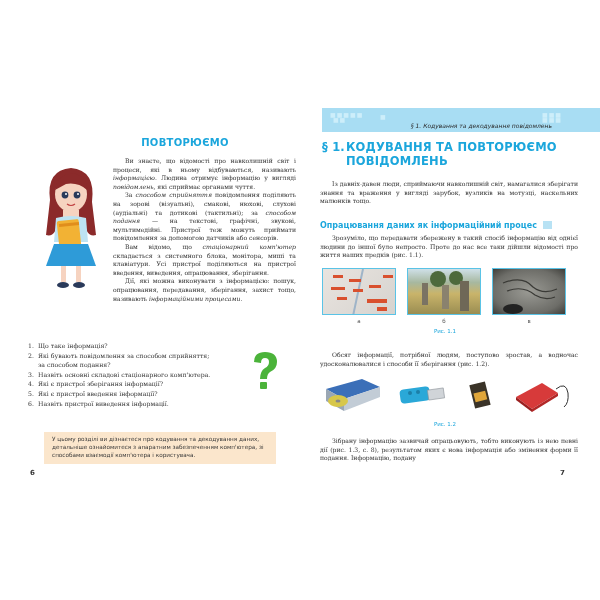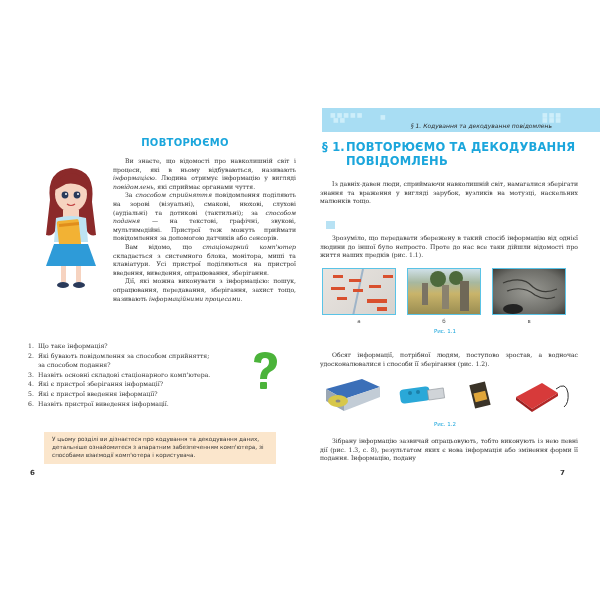--- a/index.html
+++ b/index.html
@@ -138,29 +138,29 @@
 
 <div>
   <div class="header-band">
     <div class="dots" style="left:8px;top:4px;">■■■■■<br>&nbsp;■■</div>
     <div class="dots" style="left:58px;top:6px;">■</div>
     <div class="dots" style="left:220px;top:4px;">■■■<br>■■■</div>
     <div class="running">§ 1. Кодування та декодування повідомлень</div>
   </div>
 
   <div class="section-title">
-    <span class="sect">§ 1.</span><span>ПОВТОРЮЄМО ТА ДЕКОДУВАННЯ</span>
+    <span class="sect">§ 1.</span><span>КОДУВАННЯ ТА ПОВТОРЮЄМО</span>
     <span class="line2">ПОВІДОМЛЕНЬ</span>
   </div>
 
   <div class="rtext" style="top:180px;">
       <p>Із давніх-давен люди, сприймаючи навколишній світ, намагалися зберігати знання та враження у вигляді зарубок, вузликів на мотузці, наскельних малюнків тощо.</p>
     </div>
 
-  <div class="subheading"><span class="sq"></span></div>
+  <div class="subheading"><span>Опрацювання даних як інформаційний процес</span><span class="sq"></span></div>
 
   <div class="rtext" style="top:234px;">
       <p>Зрозуміло, що передавати збережену в такий спосіб інформацію від однієї людини до іншої було непросто. Проте до нас все таки дійшли відомості про життя наших предків (рис. 1.1).</p>
     </div>
 
   <div class="fig11 a">
     <svg width="74" height="47" viewBox="0 0 74 47">
       <path d="M40 0 L30 47" stroke="#9fb4c8" stroke-width="2"></path>
       <g fill="#d9502e">
         <rect x="10" y="6" width="10" height="3"></rect>

